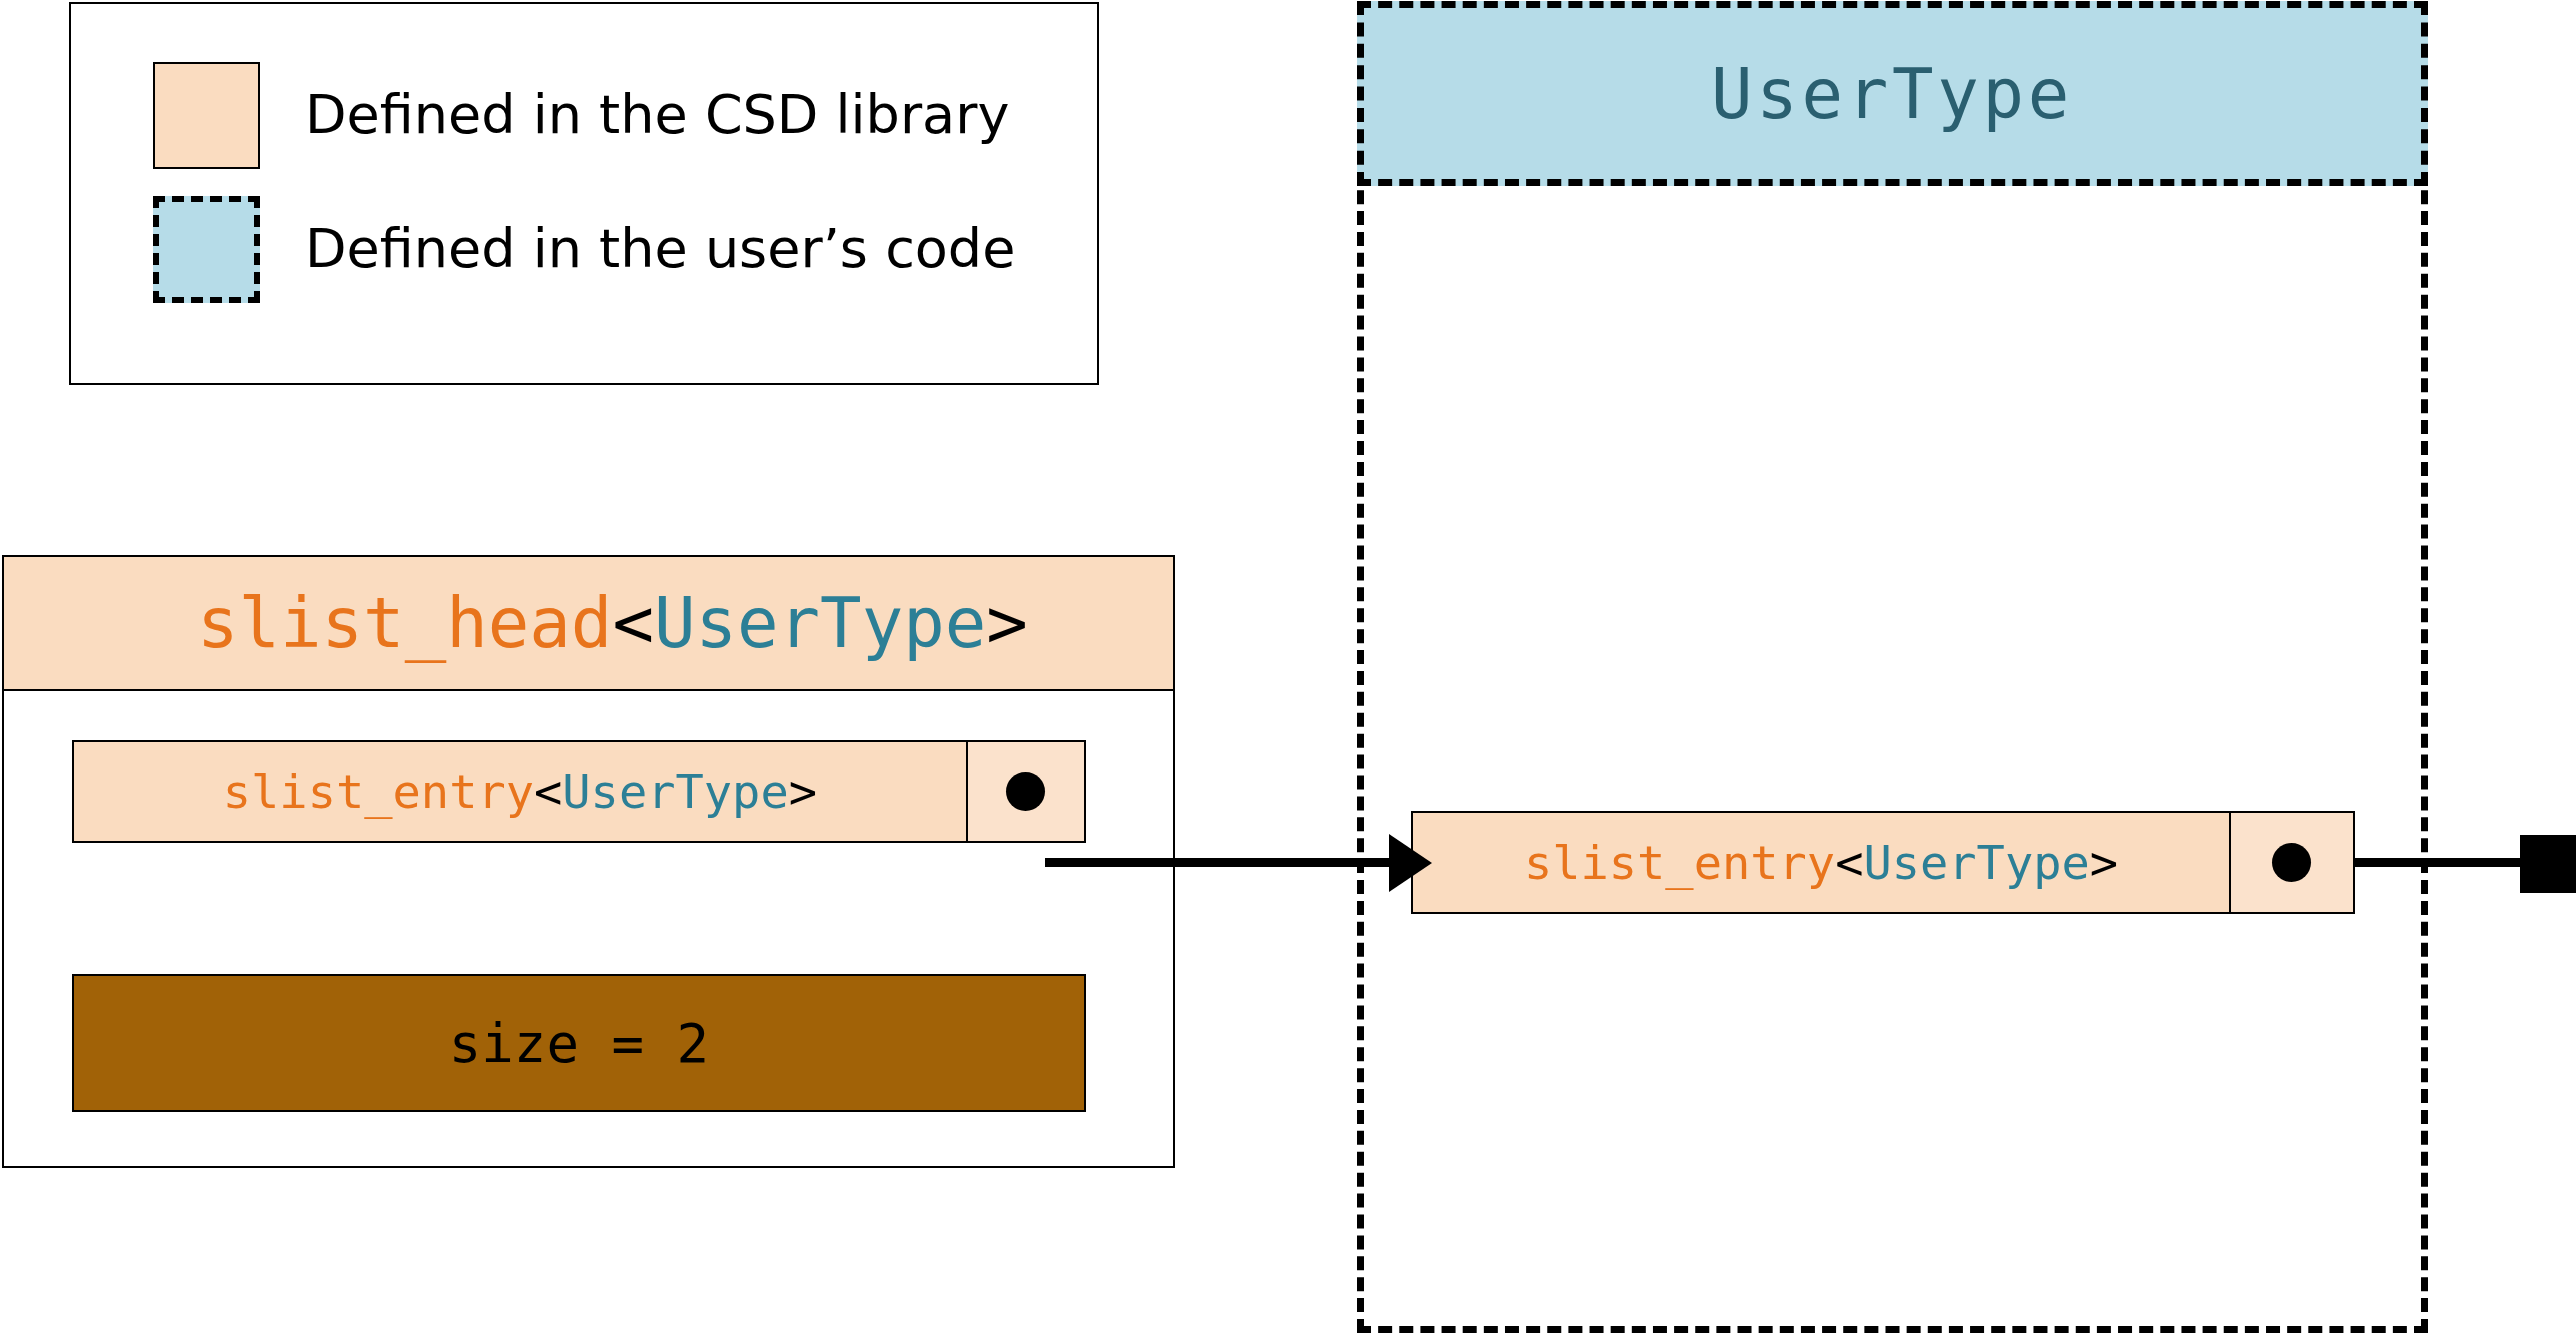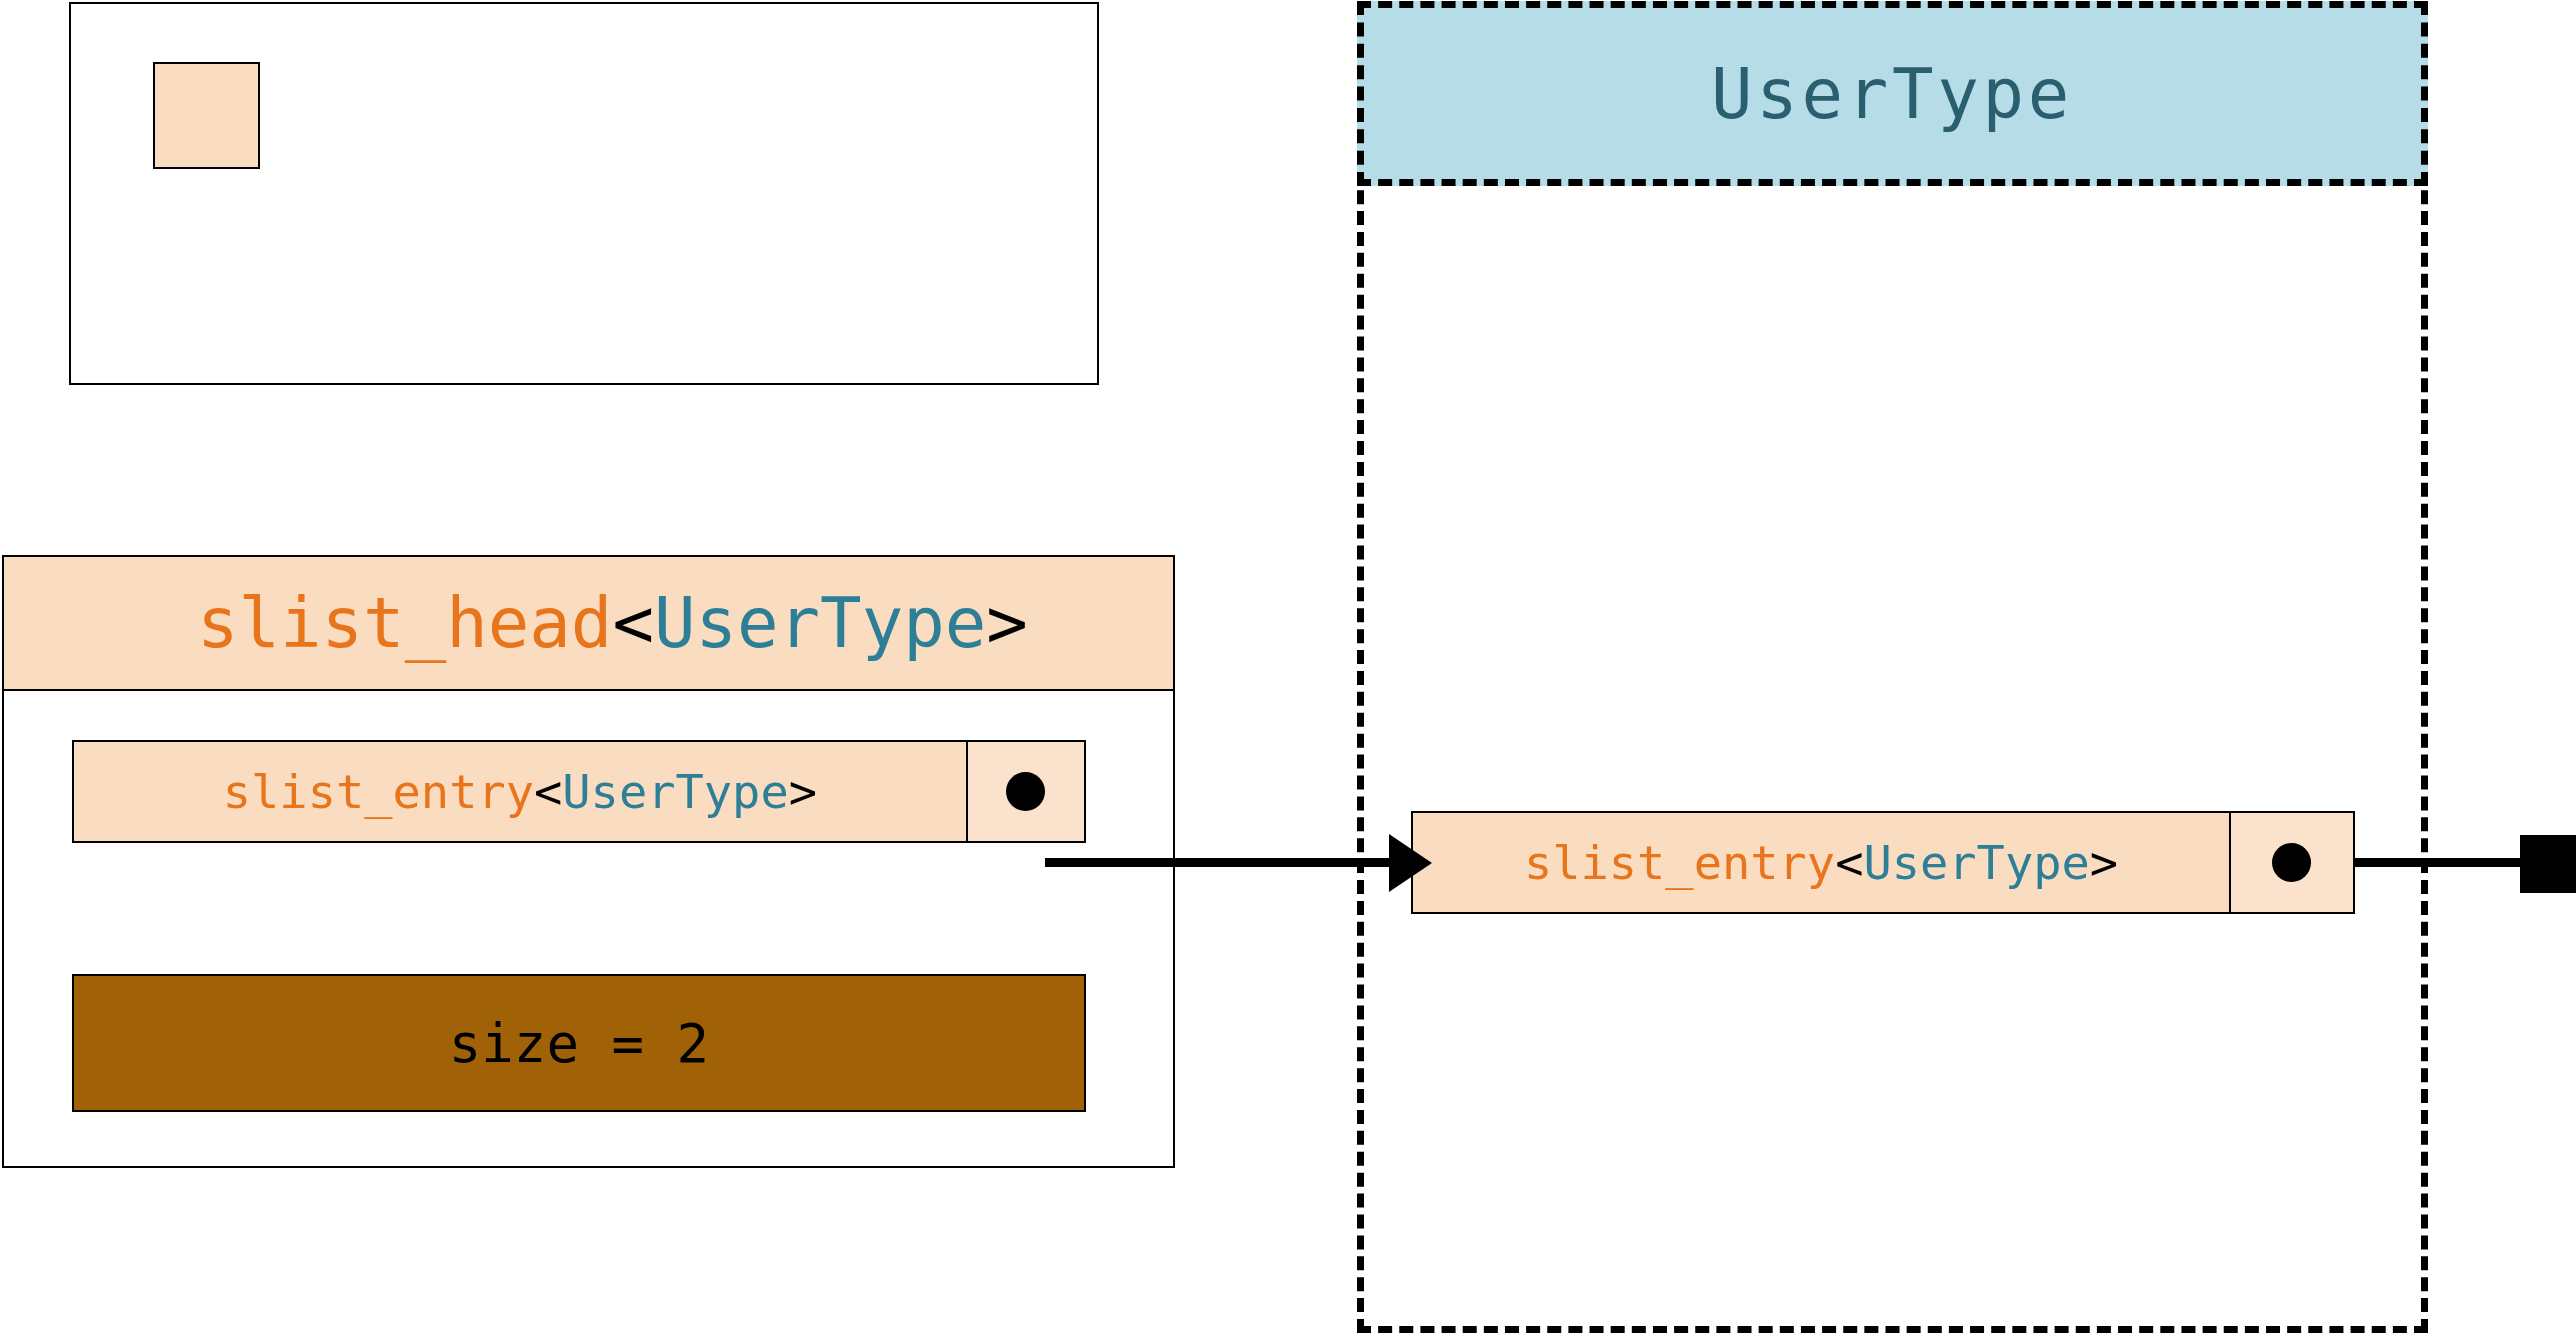--- a/index.html
+++ b/index.html
@@ -251,22 +251,27 @@
 </style>
 </head>
 <body>
 
 <div id="canvas">
 
   <div id="legend-panel">
 
     <div class="legend-row" id="legend-row-csd">
       <div class="legend-swatch csd"></div>
-    </div>
-
+      <div class="legend-label">Defined in the CSD library</div>
+    </div>
+
+    <div class="legend-row" id="legend-row-user">
+      <div class="legend-swatch user"></div>
+      <div class="legend-label">Defined in the user’s code</div>
+    </div>
 
   </div>
 
   <div id="slist-head-box">
 
     <div id="slist-head-header">
       <span class="codetext" id="slist-head-title"><span class="lib-name">slist_head</span><span class="angle">&lt;</span><span class="user-name">UserType</span><span class="angle">&gt;</span></span>
     </div>
 
     <div id="head-entry-row">

